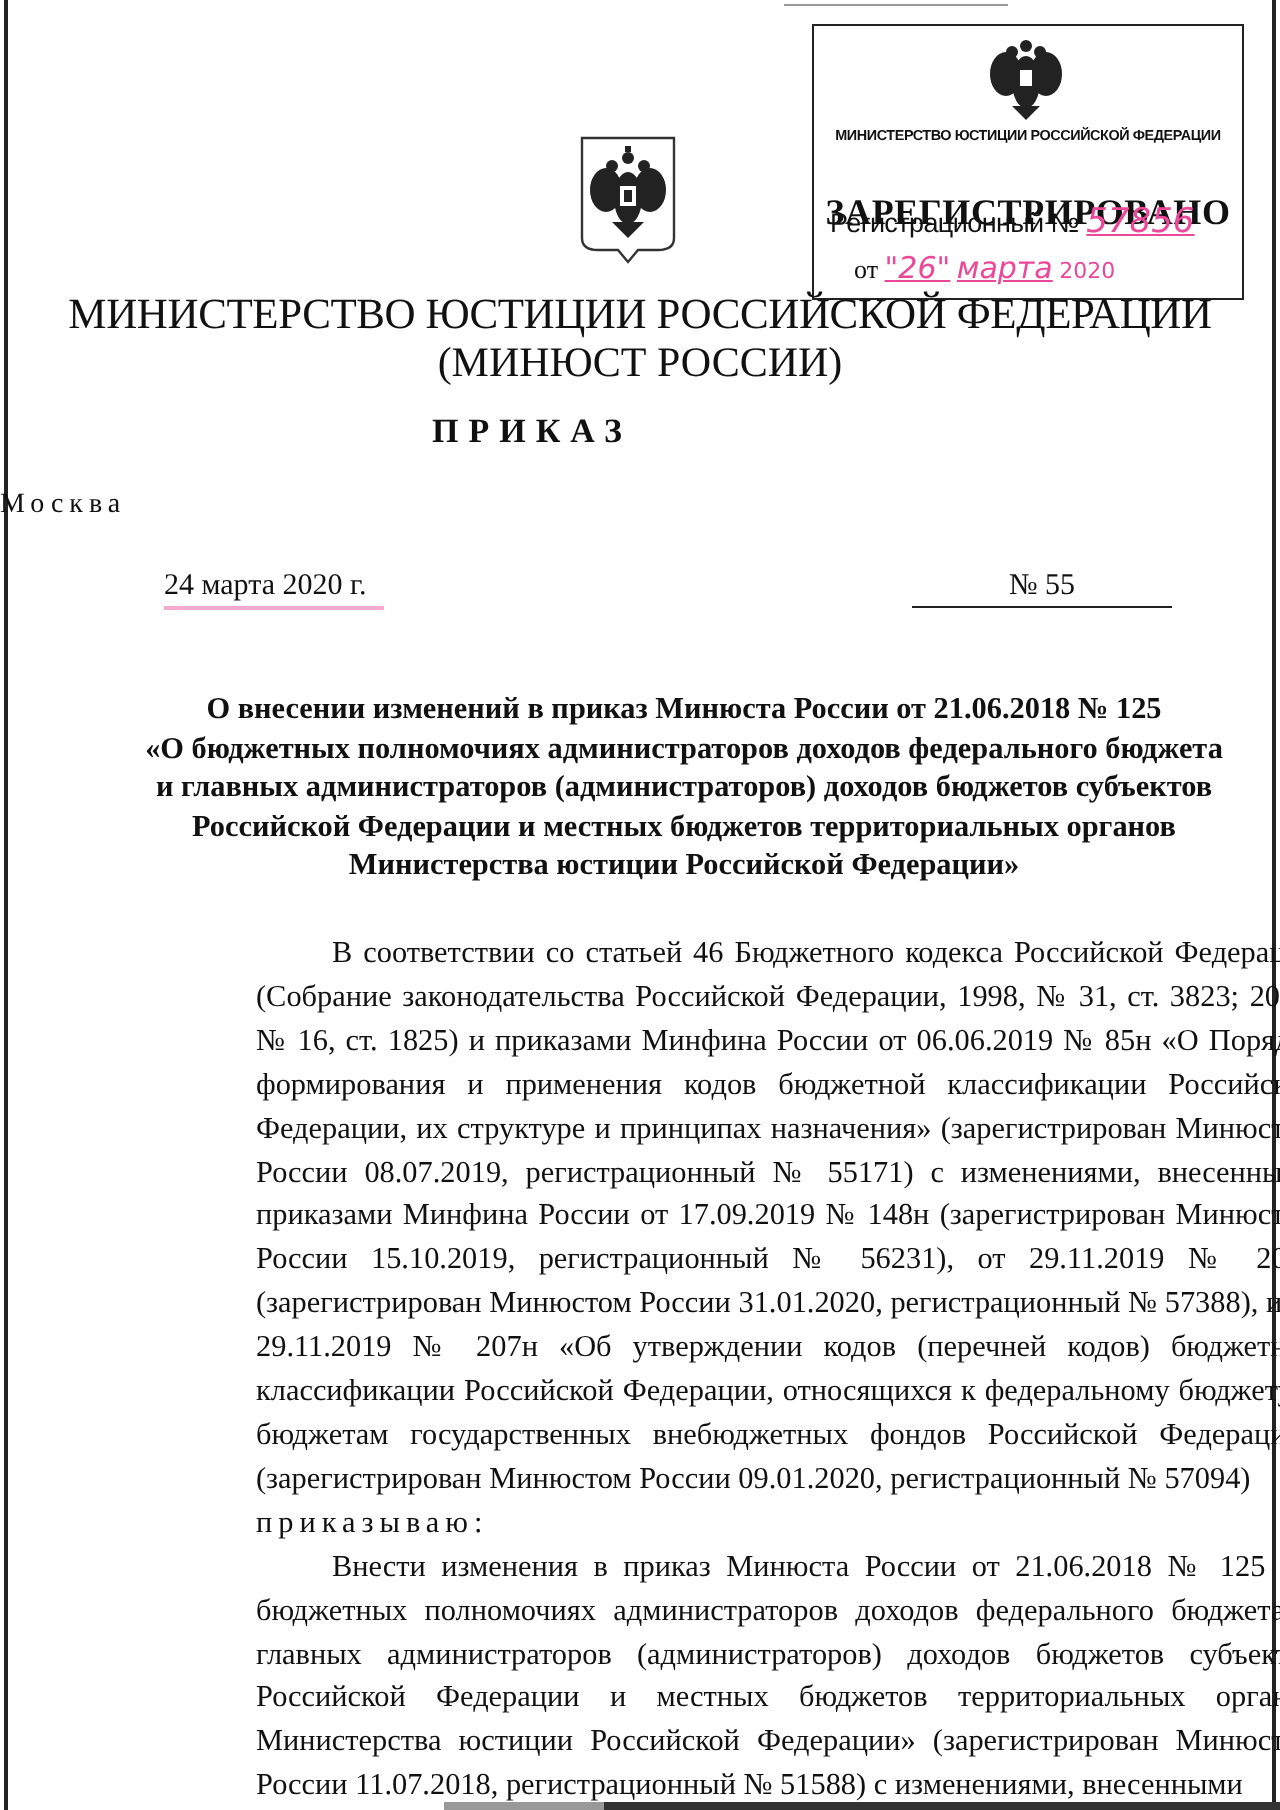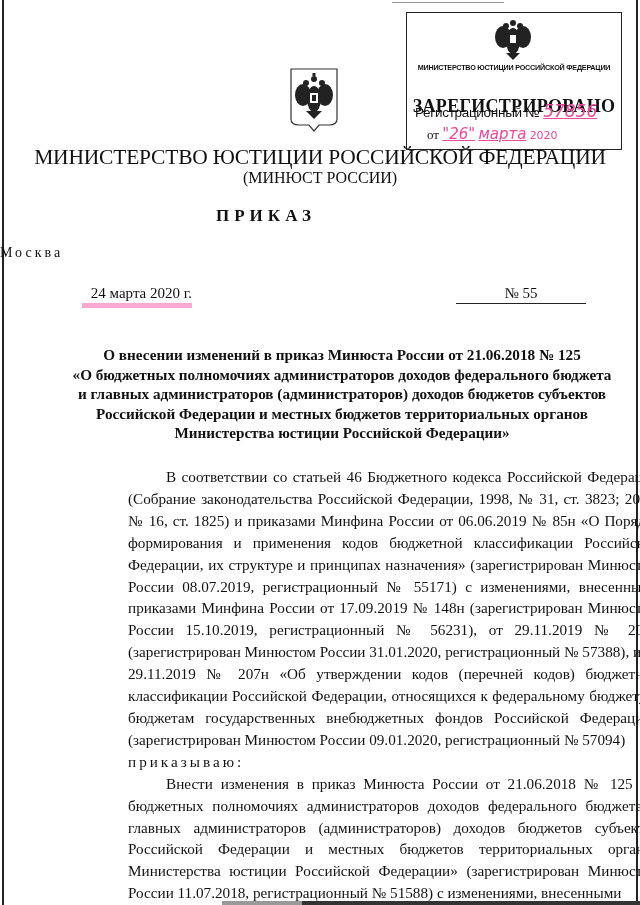--- a/index.html
+++ b/index.html
@@ -19,24 +19,24 @@
            font-family:"Liberation Sans", sans-serif; font-size:7.2px; font-weight:bold; letter-spacing:-0.2px; }
   .stamp-registered { position:absolute; left:0; right:0; top:63px; text-align:center;
            font-size:18px; font-weight:bold; letter-spacing:0.3px;margin-top:20px; }
   .stamp-regno { position:absolute; left:8px; top:88px; font-size:13.5px; font-family:"Liberation Sans Narrow","Liberation Sans", sans-serif; }
   .stamp-regno .lbl { font-weight:normal; letter-spacing:-0.3px; }
   .hand { font-family:"DejaVu Sans", sans-serif; font-style:italic; color:#ec4899;
           text-decoration:underline; text-decoration-thickness:1px; font-size:17px; }
   .stamp-date { position:absolute; left:20px; top:112px; font-size:13px; }
 
   .ministry { position:absolute; left:0; width:640px; top:145px; text-align:center; font-size:21.5px; letter-spacing:-0.2px; }
-  .ministry-short { position:absolute; left:0; width:640px; top:169px; text-align:center; font-size:16px; }
+  .ministry-short { position:absolute; left:0; width:640px; top:169px; text-align:center; font-size:21px; }
   .prikaz { position:absolute; left:0; width:532px; top:206px; text-align:center; font-size:17px; font-weight:bold; letter-spacing:5px; }
   .city { position:absolute; left:0; width:640px; top:245px; text-align:left; font-size:14px; letter-spacing:3px; }
-  .date-line { position:absolute; left:82px; top:285px; width:110px; border-bottom:5px solid #f9a8d4; font-size:15px; text-align:right; padding-bottom:1px; }
+  .date-line { position:absolute; left:82px; top:285px; width:110px; border-bottom:2px solid #f9a8d4; font-size:15px; text-align:left; padding-bottom:1px; }
   .num-line { position:absolute; left:456px; top:285px; width:130px; border-bottom:1px solid #222; font-size:15px; text-align:center; padding-bottom:1px; }
 
   .title { position:absolute; left:72px; width:540px; top:345px; text-align:center; font-size:15.2px; font-weight:bold; line-height:19.5px; }
   .body { position:absolute; left:83px; width:531px; top:466px; font-size:15.2px; line-height:21.9px; text-align:justify;margin-left:45px; }
   .body p { margin:0; }
   .body .indent { text-indent:38px; }
   .spaced { letter-spacing:3px; }
 </style>
 </head>
 <body>

